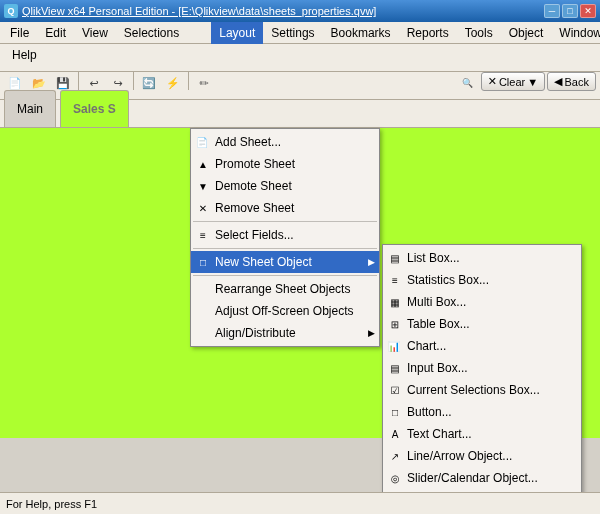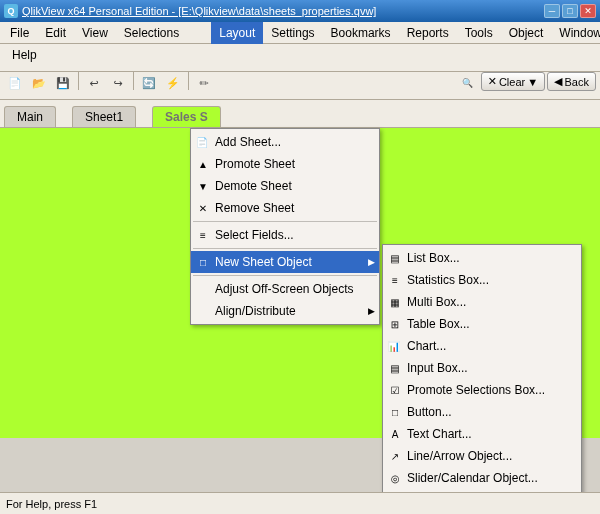--- a/index.html
+++ b/index.html
@@ -67,27 +67,27 @@
     
     .sheet-tabs-bar {
       background: #f0ece4;
       height: 28px;
       display: flex;
       align-items: flex-end;
       border-bottom: 1px solid #b0a898;
       padding: 0 4px;
     }
     .sheet-tab {
-      padding: 3px 12px;
+      padding: 11px 12px;
       border: 1px solid #b0a898;
       border-bottom: none;
       background: #d4d0c8;
       cursor: pointer;
       font-size: 12px;
-      margin-right: 16px;
+      margin-right: 4px;
       border-radius: 3px 3px 0 0;
     }
     .sheet-tab.active {
       background: #adff2f;
       font-weight: bold;
       color: #737373;
     }
 
     
     .status-bar {
@@ -262,21 +262,20 @@
       <span>▼</span>
     </div>
     <div class="back-btn">
       <span>◀</span>
       <span>Back</span>
     </div>
   </div>
 
   <div class="sheet-tabs-bar">
     <div class="sheet-tab">Main</div>
-    <div class="sheet-tab">Sheet1</div>
     <div class="sheet-tab active">Sales S</div>
   </div>
 
   <div style="position: relative; background: #adff2f; height: 310px;">
 
     <div class="menu-dropdown" style="top: 0; left: 190px;">
       <div class="menu-dropdown-item">
         <span class="item-icon">📄</span>
         <span>Add Sheet...</span>
       </div>
@@ -298,20 +297,24 @@
         <span>Select Fields...</span>
       </div>
       <div class="menu-separator"></div>
       <div class="menu-dropdown-item active has-submenu">
         <span class="item-icon">□</span>
         <span>New Sheet Object</span>
       </div>
       <div class="menu-separator"></div>
       <div class="menu-dropdown-item">
         <span class="item-icon"></span>
+        <span>Rearrange Sheet Objects</span>
+      </div>
+      <div class="menu-dropdown-item">
+        <span class="item-icon"></span>
         <span>Adjust Off-Screen Objects</span>
       </div>
       <div class="menu-dropdown-item has-submenu">
         <span class="item-icon"></span>
         <span>Align/Distribute</span>
       </div>
     </div>
 
     <div class="submenu-dropdown" style="top: 116px; left: 382px;">
       <div class="submenu-item">
@@ -333,21 +336,21 @@
       <div class="submenu-item">
         <span class="item-icon">📊</span>
         <span>Chart...</span>
       </div>
       <div class="submenu-item">
         <span class="item-icon">▤</span>
         <span>Input Box...</span>
       </div>
       <div class="submenu-item">
         <span class="item-icon">☑</span>
-        <span>Promote Selections Box...</span>
+        <span>Current Selections Box...</span>
       </div>
       <div class="submenu-item">
         <span class="item-icon">□</span>
         <span>Button...</span>
       </div>
       <div class="submenu-item">
         <span class="item-icon">A</span>
         <span>Text Chart...</span>
       </div>
       <div class="submenu-item">

